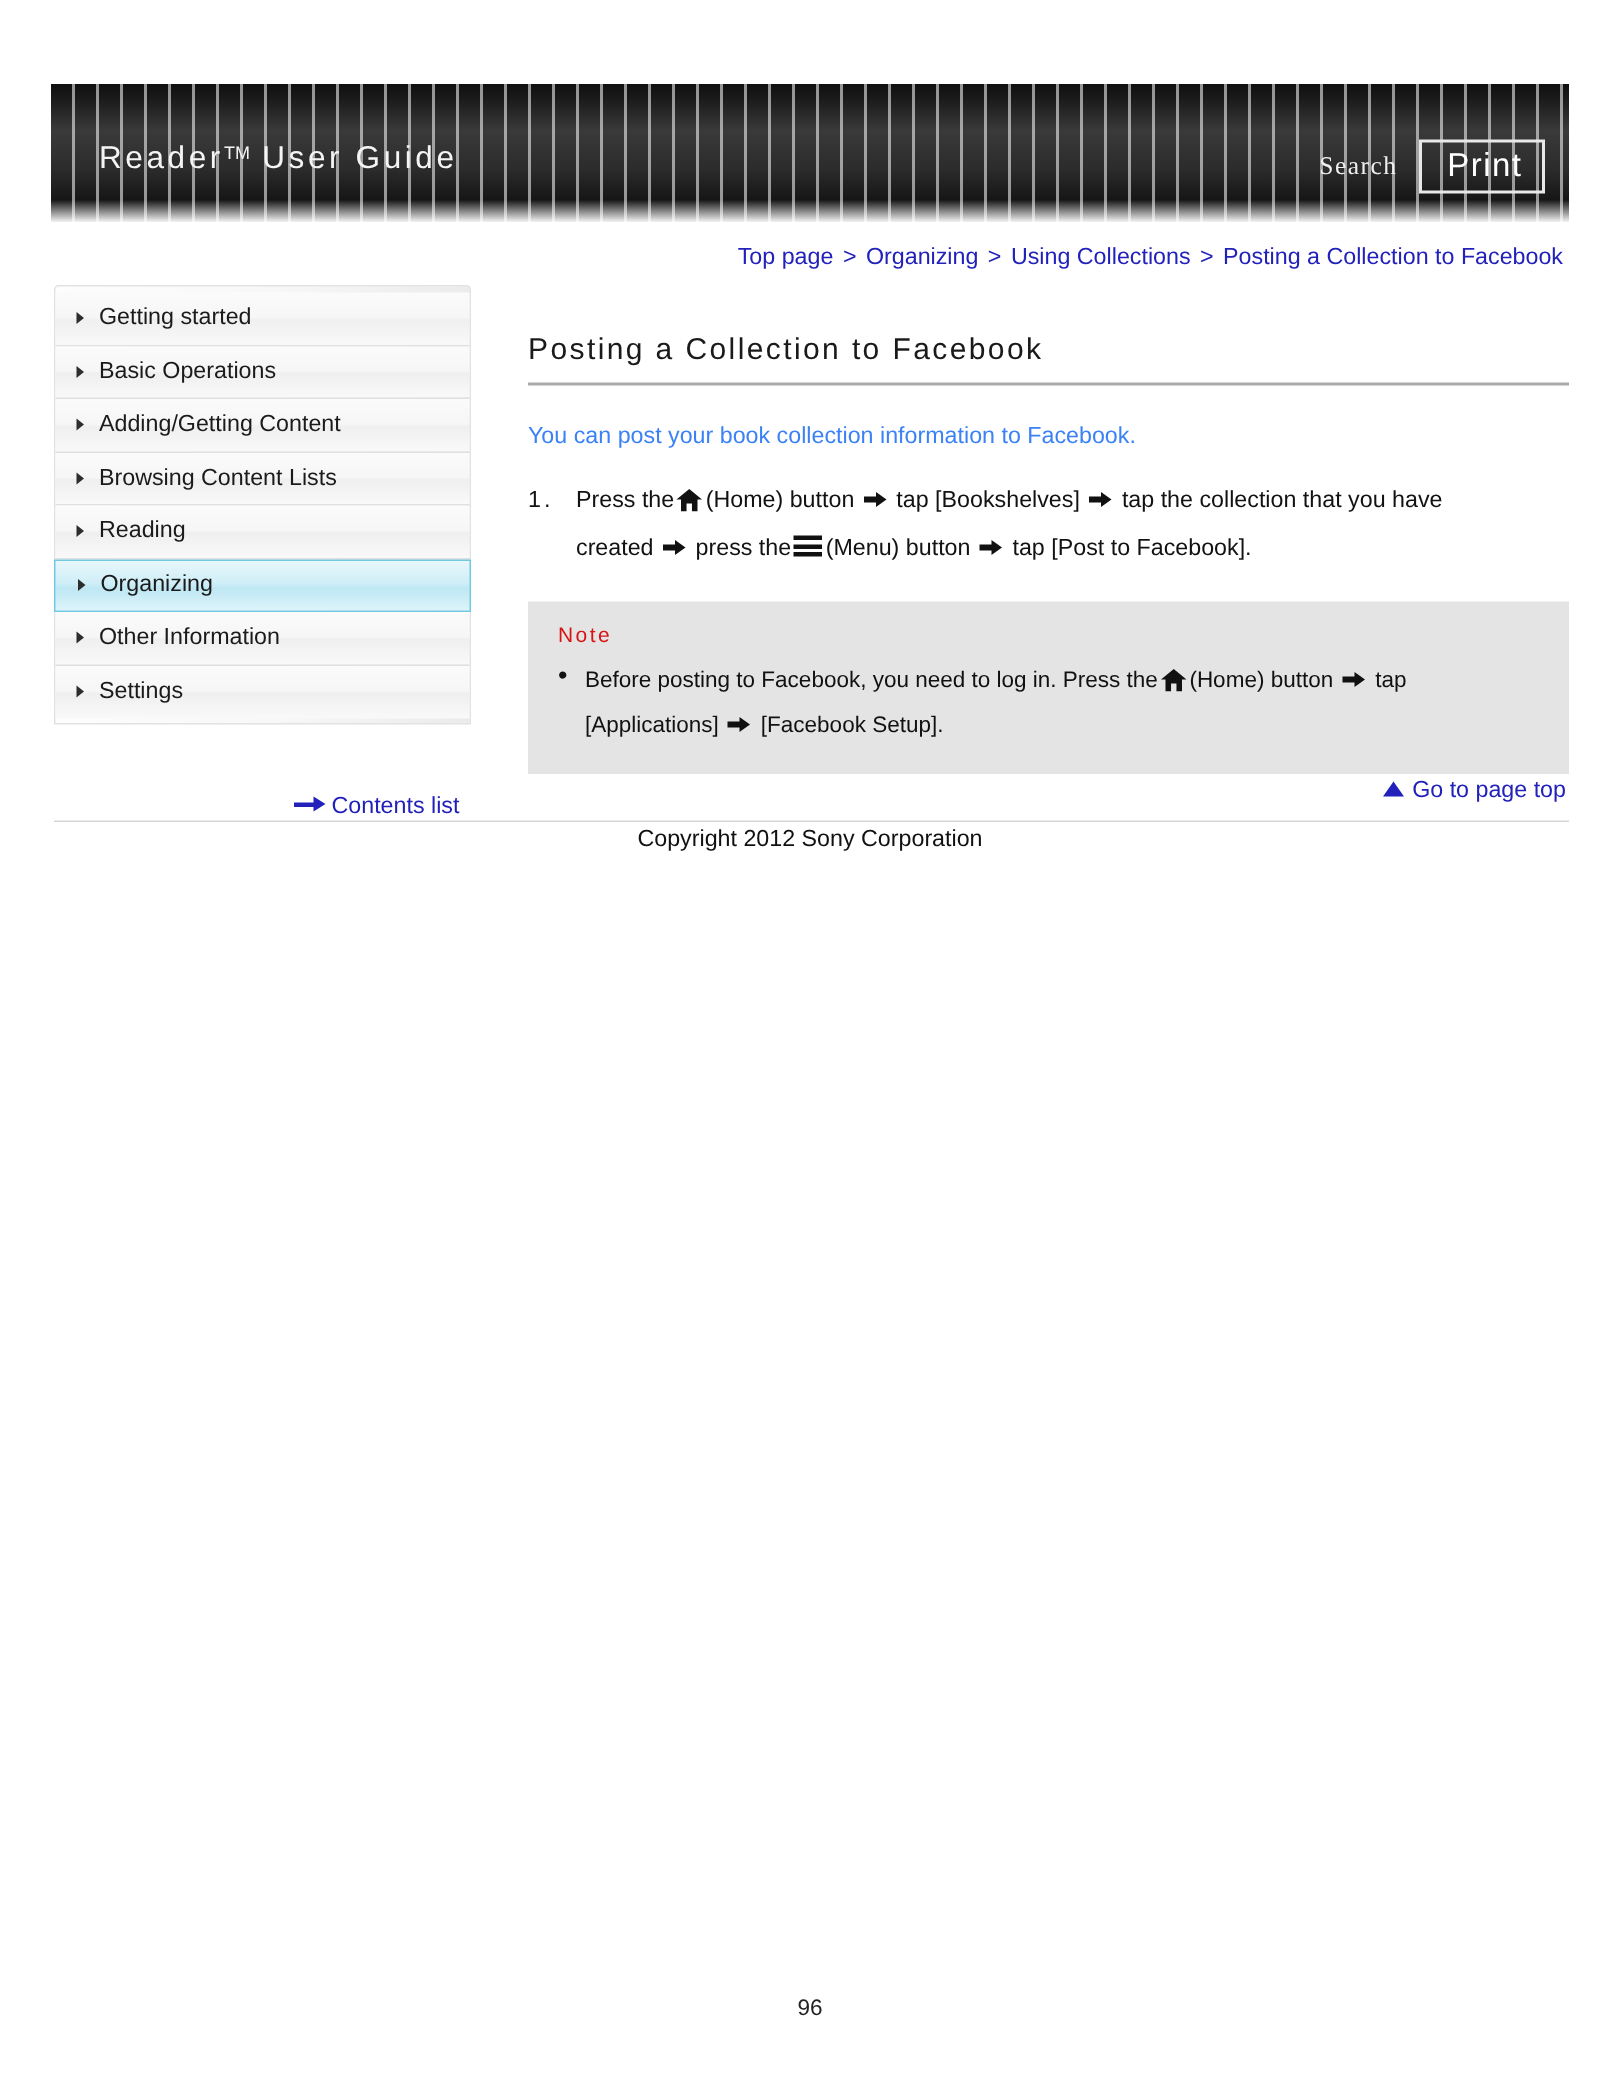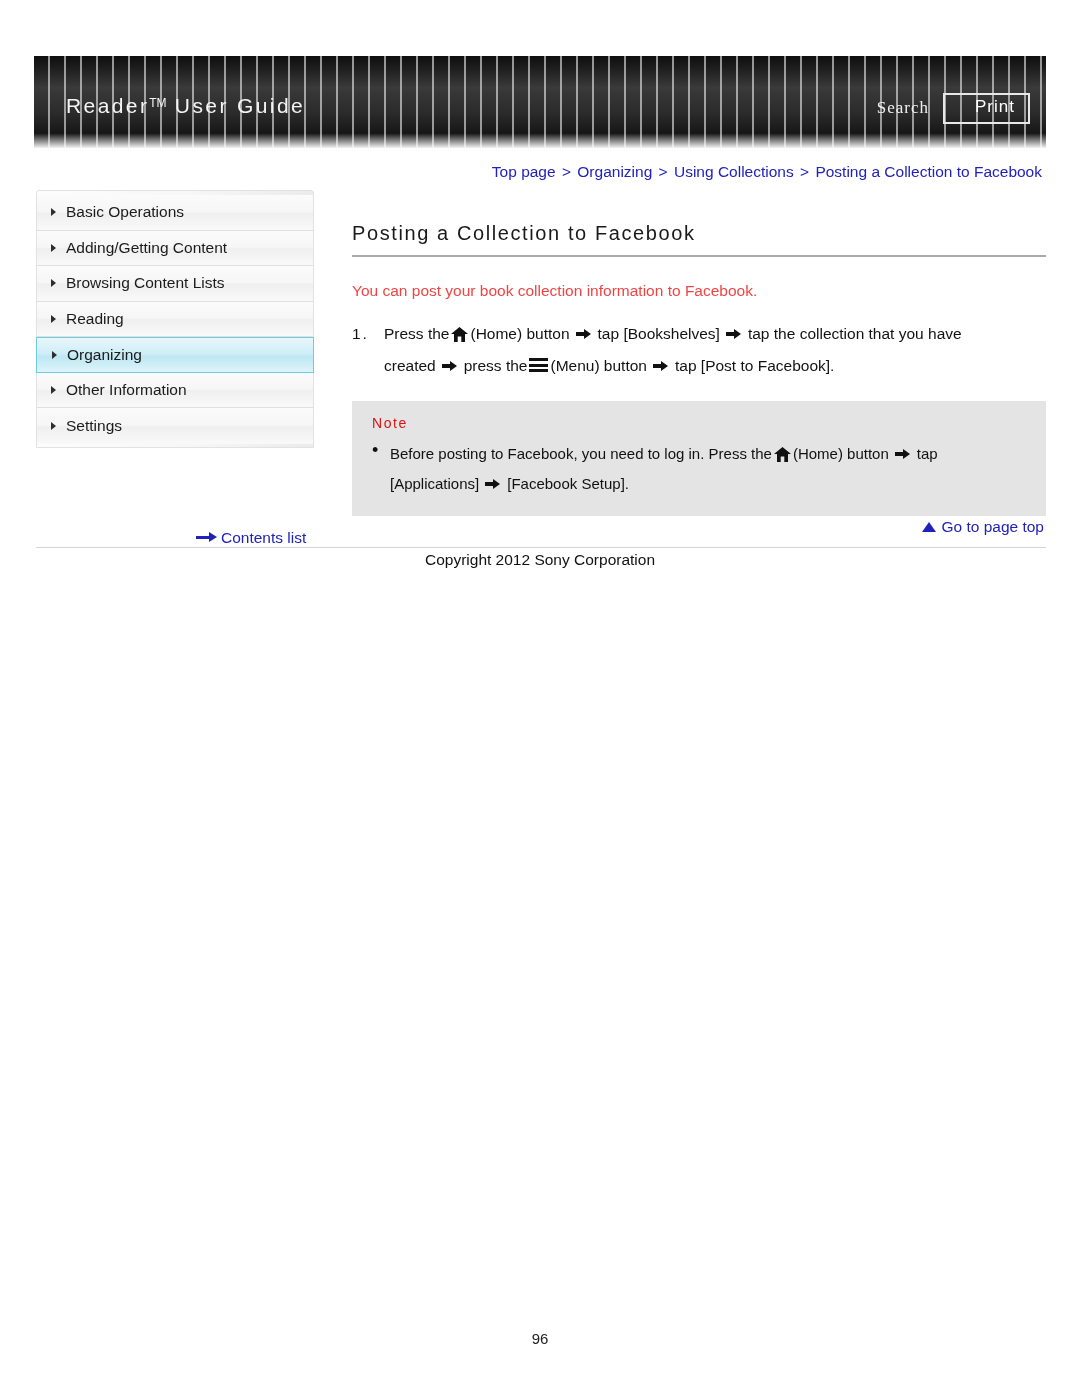--- a/index.html
+++ b/index.html
@@ -67,23 +67,23 @@
   .search-link {
     font-size: 17px;
     color: #efefef;
     letter-spacing: 1px;
     white-space: nowrap;
     font-family: Liberation Serif, serif;
   }
   .print-button {
     border: 2px solid #e8e8e8;
     color: #ffffff;
-    font-size: 17px;
+    font-size: 22px;
     letter-spacing: 1px;
-    padding: 3px 13px 5px 30px;
+    padding: 3px 13px 5px 17px;
     background: transparent;
     line-height: 1.1;
     white-space: nowrap;
   }
 
   
   .breadcrumb {
     position: absolute;
     right: 38px;
     top: 163px;
@@ -157,21 +157,21 @@
     padding-bottom: 10px;
   }
   .title-rule {
     height: 2px;
     background: #aaaaaa;
     width: 100%;
     margin-bottom: 22px;
   }
   .intro-text {
     font-size: 15.5px;
-    color: #ef4444;
+    color: #3b82f6;
     margin: 0 0 16px 0;
     line-height: 1.55;
   }
 
   
   .step {
     display: flex;
     font-size: 15.5px;
     color: #121212;
     line-height: 1.95;
@@ -359,20 +359,24 @@
   <span class="crumb">Organizing</span>
   <span class="sep">&gt;</span>
   <span class="crumb">Using Collections</span>
   <span class="sep">&gt;</span>
   <span class="crumb">Posting a Collection to Facebook</span>
 </div>
 
 <div class="sidebar">
   <div class="nav-item">
     <span class="nav-bullet"></span>
+    <span>Getting started</span>
+  </div>
+  <div class="nav-item">
+    <span class="nav-bullet"></span>
     <span>Basic Operations</span>
   </div>
   <div class="nav-item">
     <span class="nav-bullet"></span>
     <span>Adding/Getting Content</span>
   </div>
   <div class="nav-item">
     <span class="nav-bullet"></span>
     <span>Browsing Content Lists</span>
   </div>

